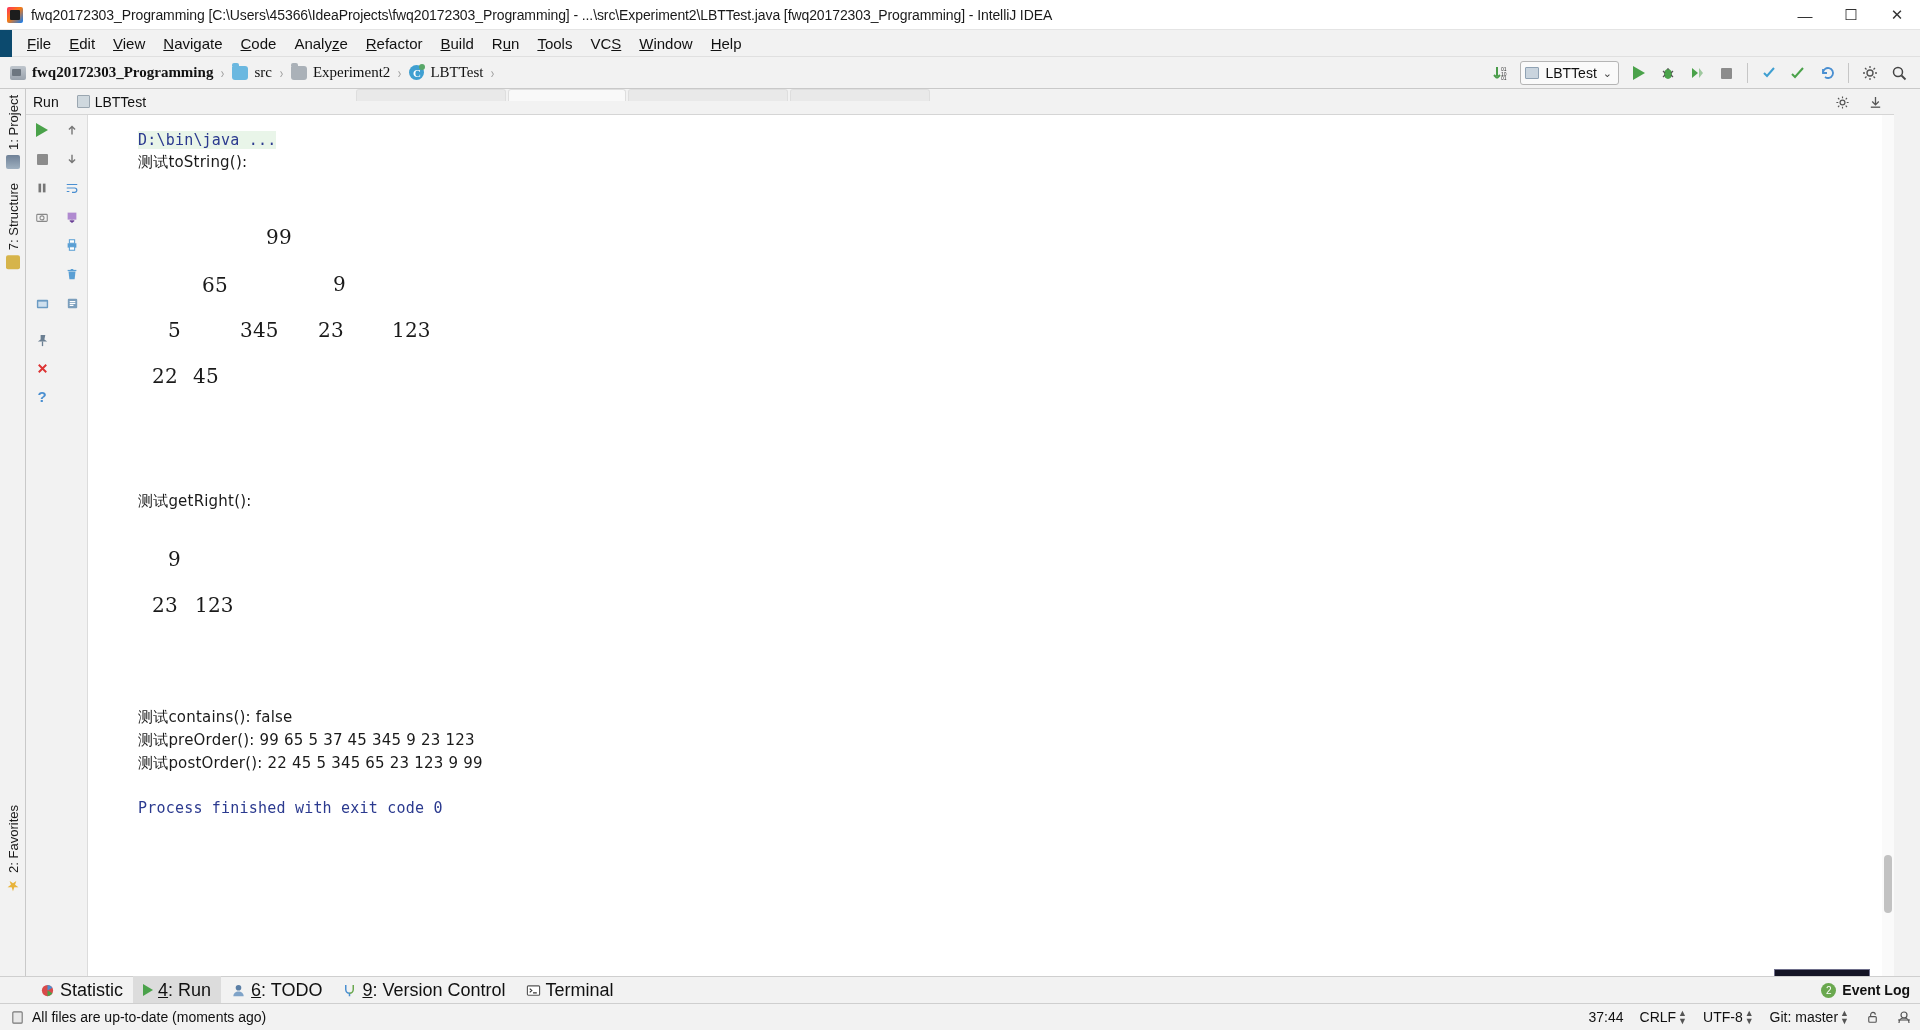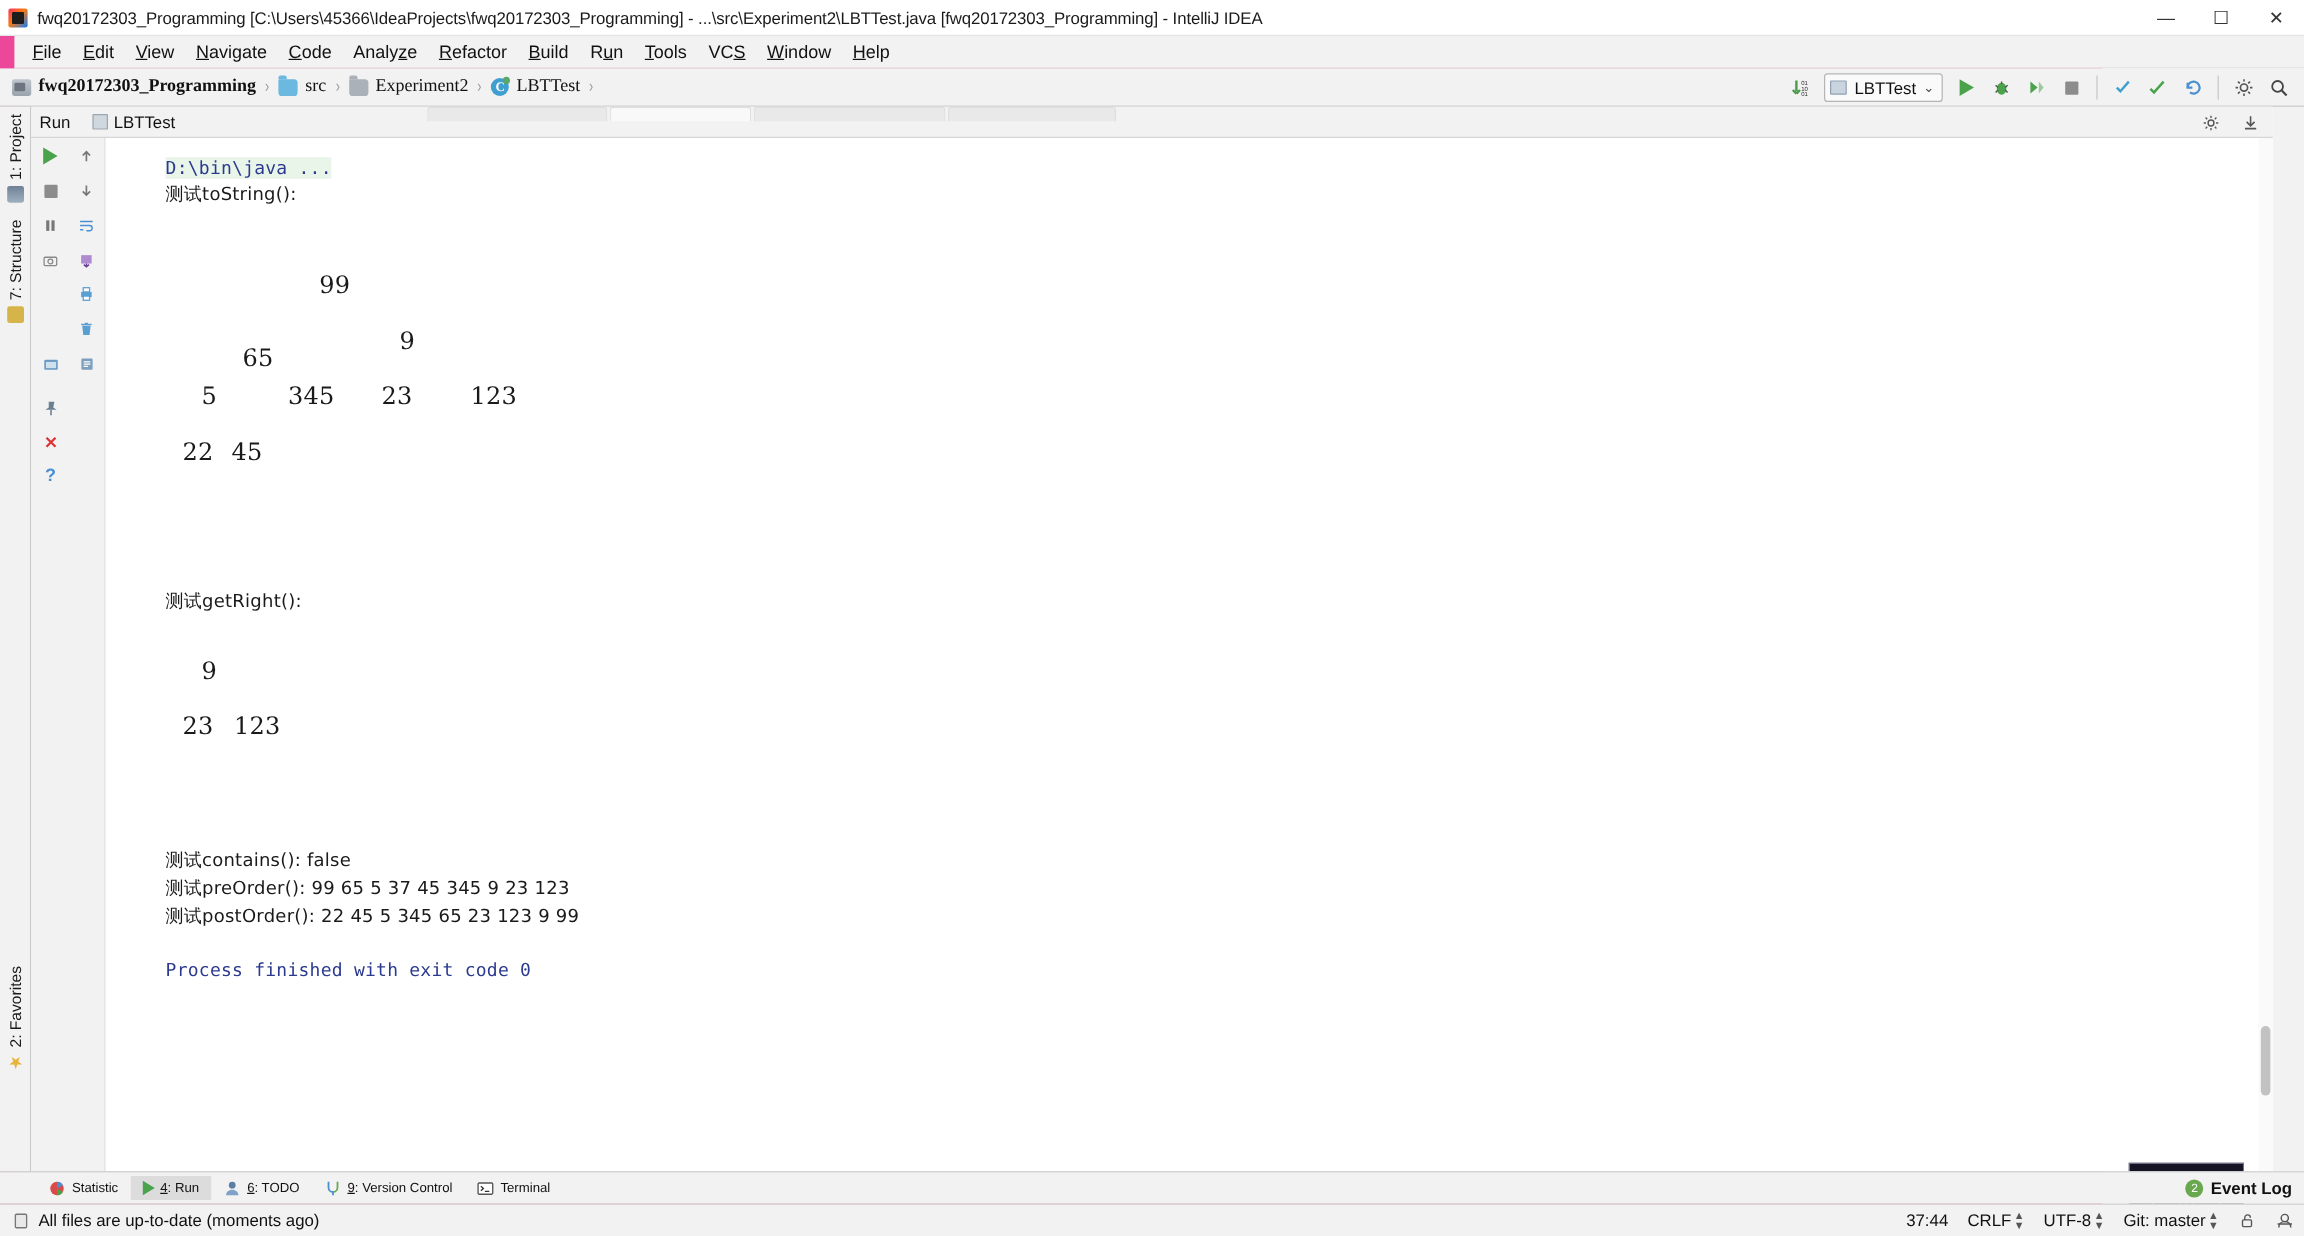--- a/index.html
+++ b/index.html
@@ -2,21 +2,21 @@
 <html><head>
 <meta charset="utf-8">
 <style>
   * { box-sizing: border-box; margin: 0; padding: 0; }
   html, body {
     width: 1920px; height: 1030px;
     font-family: "Liberation Sans", sans-serif;
     background: #f2f2f2;
     overflow: hidden;
   }
-  #app { position: relative; width: 1752px; height: 1030px; background: #ec4899; }
+  #app { position: relative; width: 1752px; height: 1030px; background: #0c4a6e; }
 
   
   .titlebar {
     position: absolute; top: 0; left: 0; width: 1920px; height: 30px;
     background: #ffffff; display: flex; align-items: center;
     border-bottom: 1px solid #e4e4e4;
   }
   .tb-icon {
     width: 16px; height: 16px; margin-left: 7px; margin-right: 8px;
     position: relative; flex: 0 0 auto;
@@ -214,21 +214,21 @@
   }
 
   
   .bottombar {
     position: absolute; bottom: 27px; left: 0; width: 1920px; height: 27px;
     background: #f2f2f2; display: flex; align-items: center;
     border-top: 1px solid #cfcfcf; padding-left: 30px;
   }
   .btab {
     display: flex; align-items: center; gap: 5px;
-    font-size: 11px; color: #111; padding: 4px 10px; white-space: nowrap; text-align: right;
+    font-size: 18px; color: #111; padding: 4px 10px; white-space: nowrap; text-align: right;
   }
   .btab u { text-decoration: underline; }
   .btab.sel { background: #dcdcdc; }
   .bottombar-right {
     position: absolute; right: 10px; display: flex; align-items: center; gap: 6px;
   }
   .badge-count {
     width: 15px; height: 15px; border-radius: 50%; background: #6aa84f;
     color: #fff; font-size: 10px; display: flex; align-items: center;
     justify-content: center;
@@ -512,21 +512,21 @@
       <div class="gbtn" style="left:3px;top:268px;">
         <span style="color:#4a8fd1;font-size:15px;font-weight:bold;">?</span>
       </div>
     </div>
 
     <div class="console">
       <div class="cline cmd" style="top:16px;  left:50px;">D:\bin\java ...</div>
       <div class="cline cn" style="top:38px;  left:50px;">测试toString():</div>
 
       <div class="cline tree" style="top:110px; left:178px;">99</div>
-      <div class="cline tree" style="top:171px; left:114px;">65</div>
+      <div class="cline tree" style="top:158px; left:114px;">65</div>
       <div class="cline tree" style="top:157px; left:245px;">9</div>
       <div class="cline tree" style="top:203px; left:80px;">5</div>
       <div class="cline tree" style="top:203px; left:152px;">345</div>
       <div class="cline tree" style="top:203px; left:230px;">23</div>
       <div class="cline tree" style="top:203px; left:304px;">123</div>
       <div class="cline tree" style="top:249px; left:64px;">22</div>
       <div class="cline tree" style="top:249px; left:105px;">45</div>
 
       <div class="cline cn" style="top:377px; left:50px;">测试getRight():</div>
       <div class="cline tree" style="top:432px; left:80px;">9</div>

